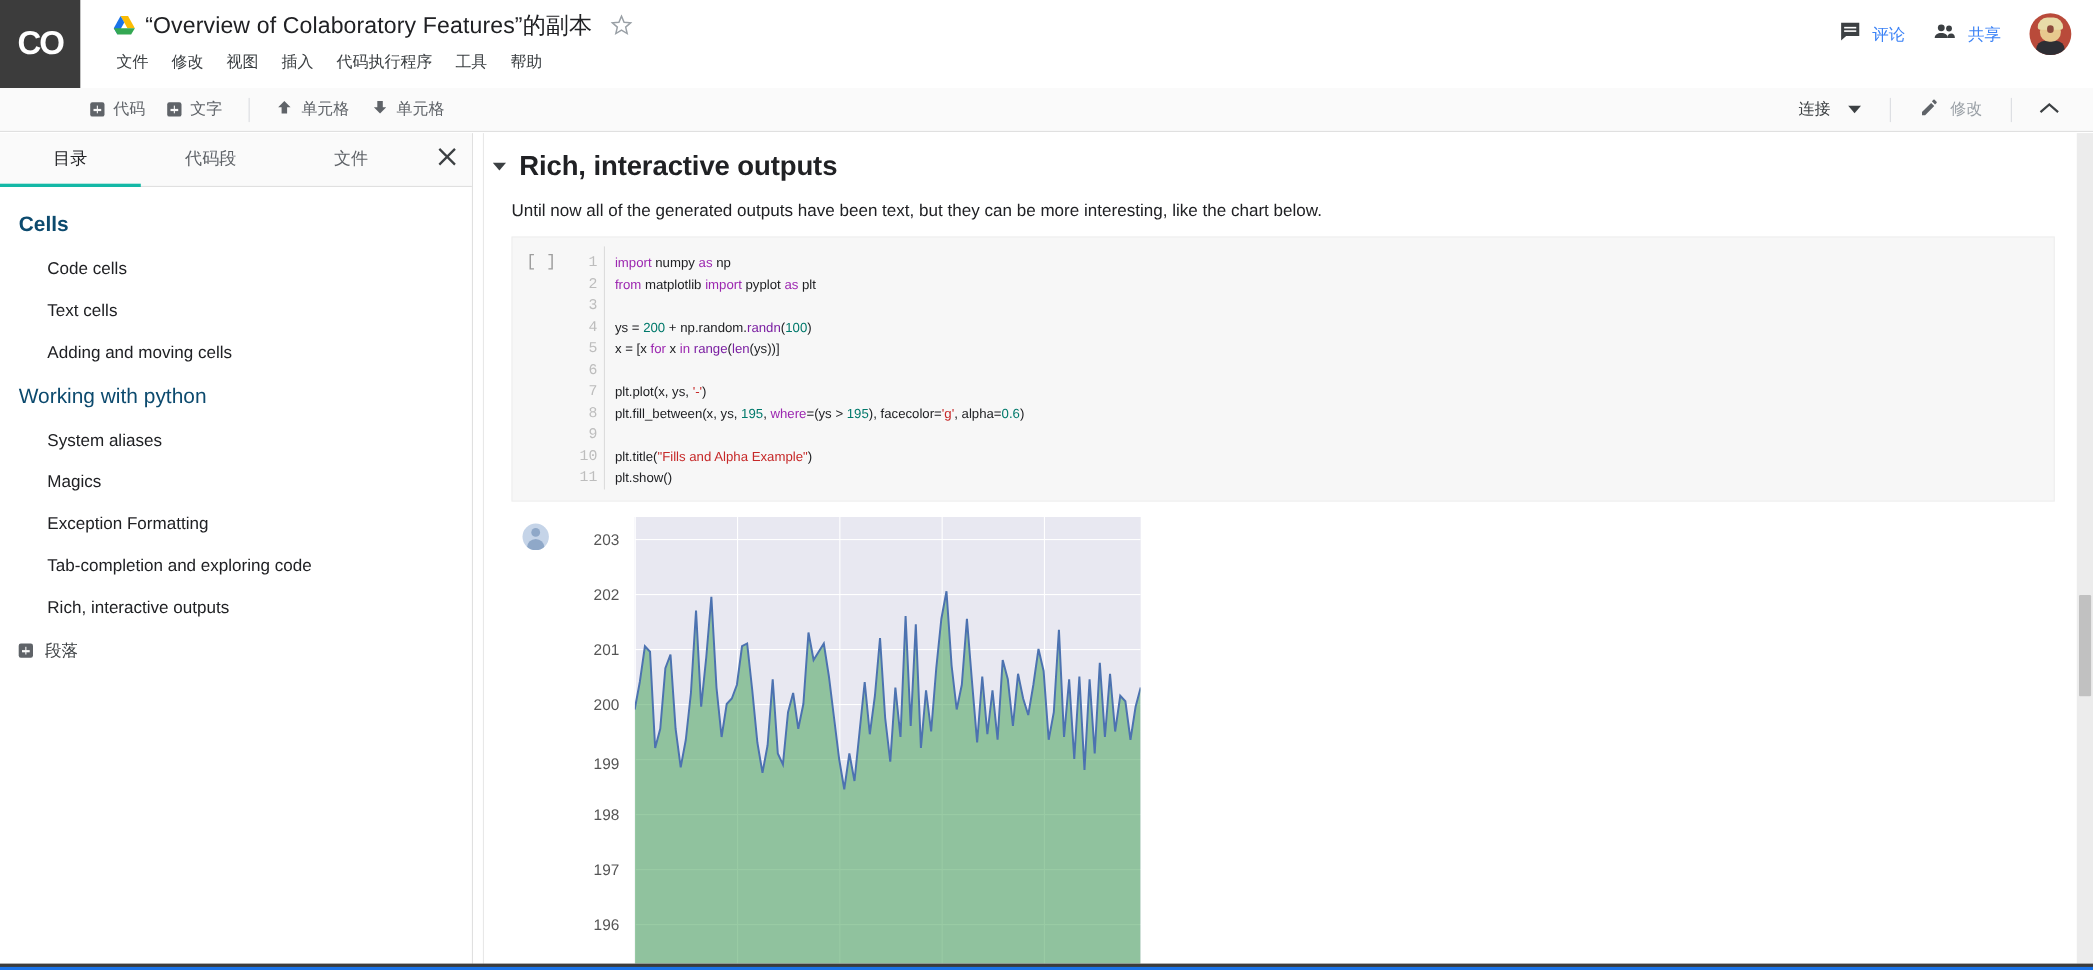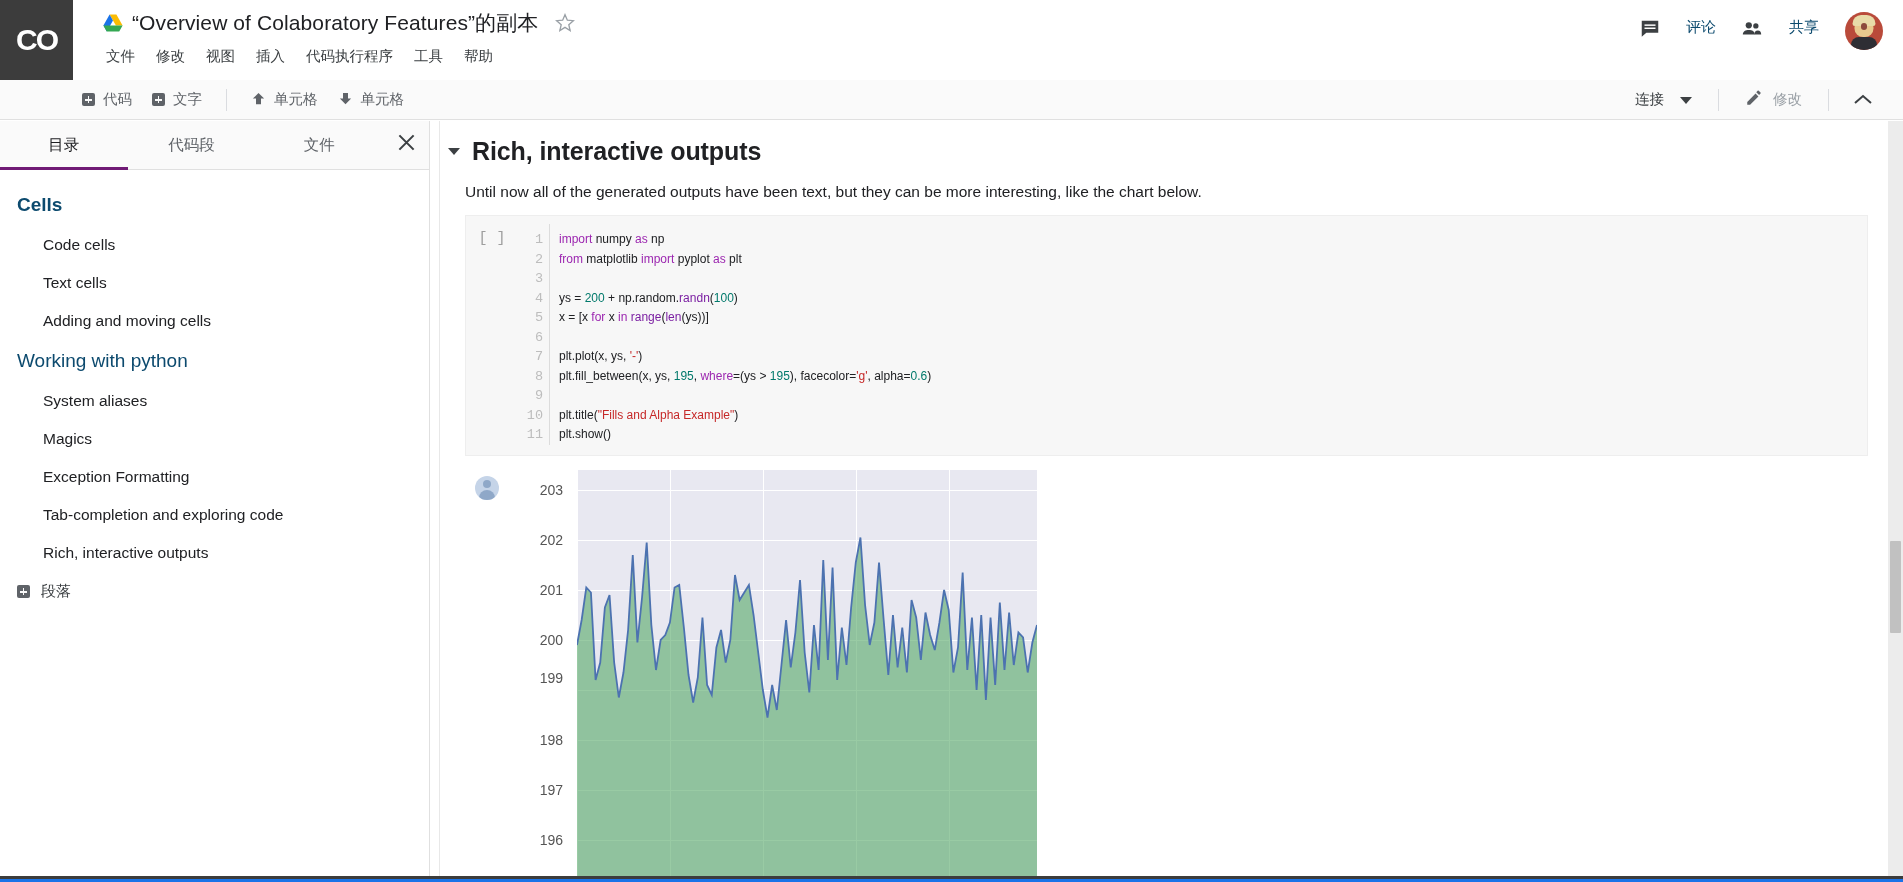--- a/index.html
+++ b/index.html
@@ -33,22 +33,22 @@
   .menu-row { display: flex; align-items: center; height: 28px; margin-top: 2px; }
   .menu-item {
     font-size: 14.5px; color: #3c4043; margin-right: 15px;
     padding: 2px 3px; cursor: pointer; white-space: nowrap;
   }
 
   .header-right {
     display: flex; align-items: center; gap: 0px; padding: 10px 20px 0 0;
   }
   .hr-btn {
-    display: flex; gap: 25px; padding: 8px 12px;
-    cursor: pointer; border-radius: 4px; color: #0c4a6e; font-size: 15px;
+    display: flex; align-items: center; gap: 9px; padding: 8px 12px;
+    cursor: pointer; border-radius: 4px; color: #3b82f6; font-size: 15px;
     white-space: nowrap;
   }
   .avatar {
     width: 38px; height: 38px; border-radius: 50%; margin-left: 14px;
     overflow: hidden; flex: none; cursor: pointer; position: relative;
     background: #b94a3a;
   }
   .avatar .ah {
     position:absolute; left:50%; top:18%; width:19px; height:19px;
     transform:translateX(-50%); border-radius:50% 50% 45% 45%; background:#e8c98e;
@@ -104,21 +104,21 @@
     display: flex; flex-direction: column;
   }
   .sb-tabs {
     display: flex; align-items: center; height: 49px; background: #fafafa;
     border-bottom: 1px solid #e0e0e0; position: relative;
   }
   .sb-tab {
     flex: 1; text-align: center; font-size: 15.5px; color: #5f6368;
     line-height: 48px; cursor: pointer; height: 49px;
   }
-  .sb-tab.active { color: #202124; border-bottom: 3px solid #701a75; }
+  .sb-tab.active { color: #202124; border-bottom: 3px solid #14b8a6; }
   .sb-close {
     width: 46px; text-align: center; cursor: pointer; color: #3c4043;
     font-size: 22px; line-height: 48px; flex: none;
   }
   .sb-body { flex: 1; padding-top: 14px; overflow: hidden; position: relative; }
   .toc-h {
     font-size: 19px; font-weight: 700; color: #0c4a6e;
     padding: 10px 16px 10px 17px; cursor: pointer;
   }
   .toc-h.plain { font-weight: 400; }
@@ -428,21 +428,21 @@
 
       <div class="output-row">
         <div class="out-avatar"></div>
         <div class="chart-wrap">
           <div class="chart-area">
             <div class="yaxis" id="yaxis">
                 <div class="ytick" style="top: 20px;">203</div>
                 <div class="ytick" style="top: 70px;">202</div>
                 <div class="ytick" style="top: 120px;">201</div>
                 <div class="ytick" style="top: 170px;">200</div>
-                <div class="ytick" style="top: 208px;">199</div>
+                <div class="ytick" style="top: 224px;">199</div>
                 <div class="ytick" style="top: 270px;">198</div>
                 <div class="ytick" style="top: 320px;">197</div>
                 <div class="ytick" style="top: 370px;">196</div>
               </div>
             <div class="plot" id="plot">
                 <div class="hgrid" style="top: 20px;"></div>
                 <div class="hgrid" style="top: 70px;"></div>
                 <div class="hgrid" style="top: 120px;"></div>
                 <div class="hgrid" style="top: 170px;"></div>
                 <div class="hgrid" style="top: 220px;"></div>

